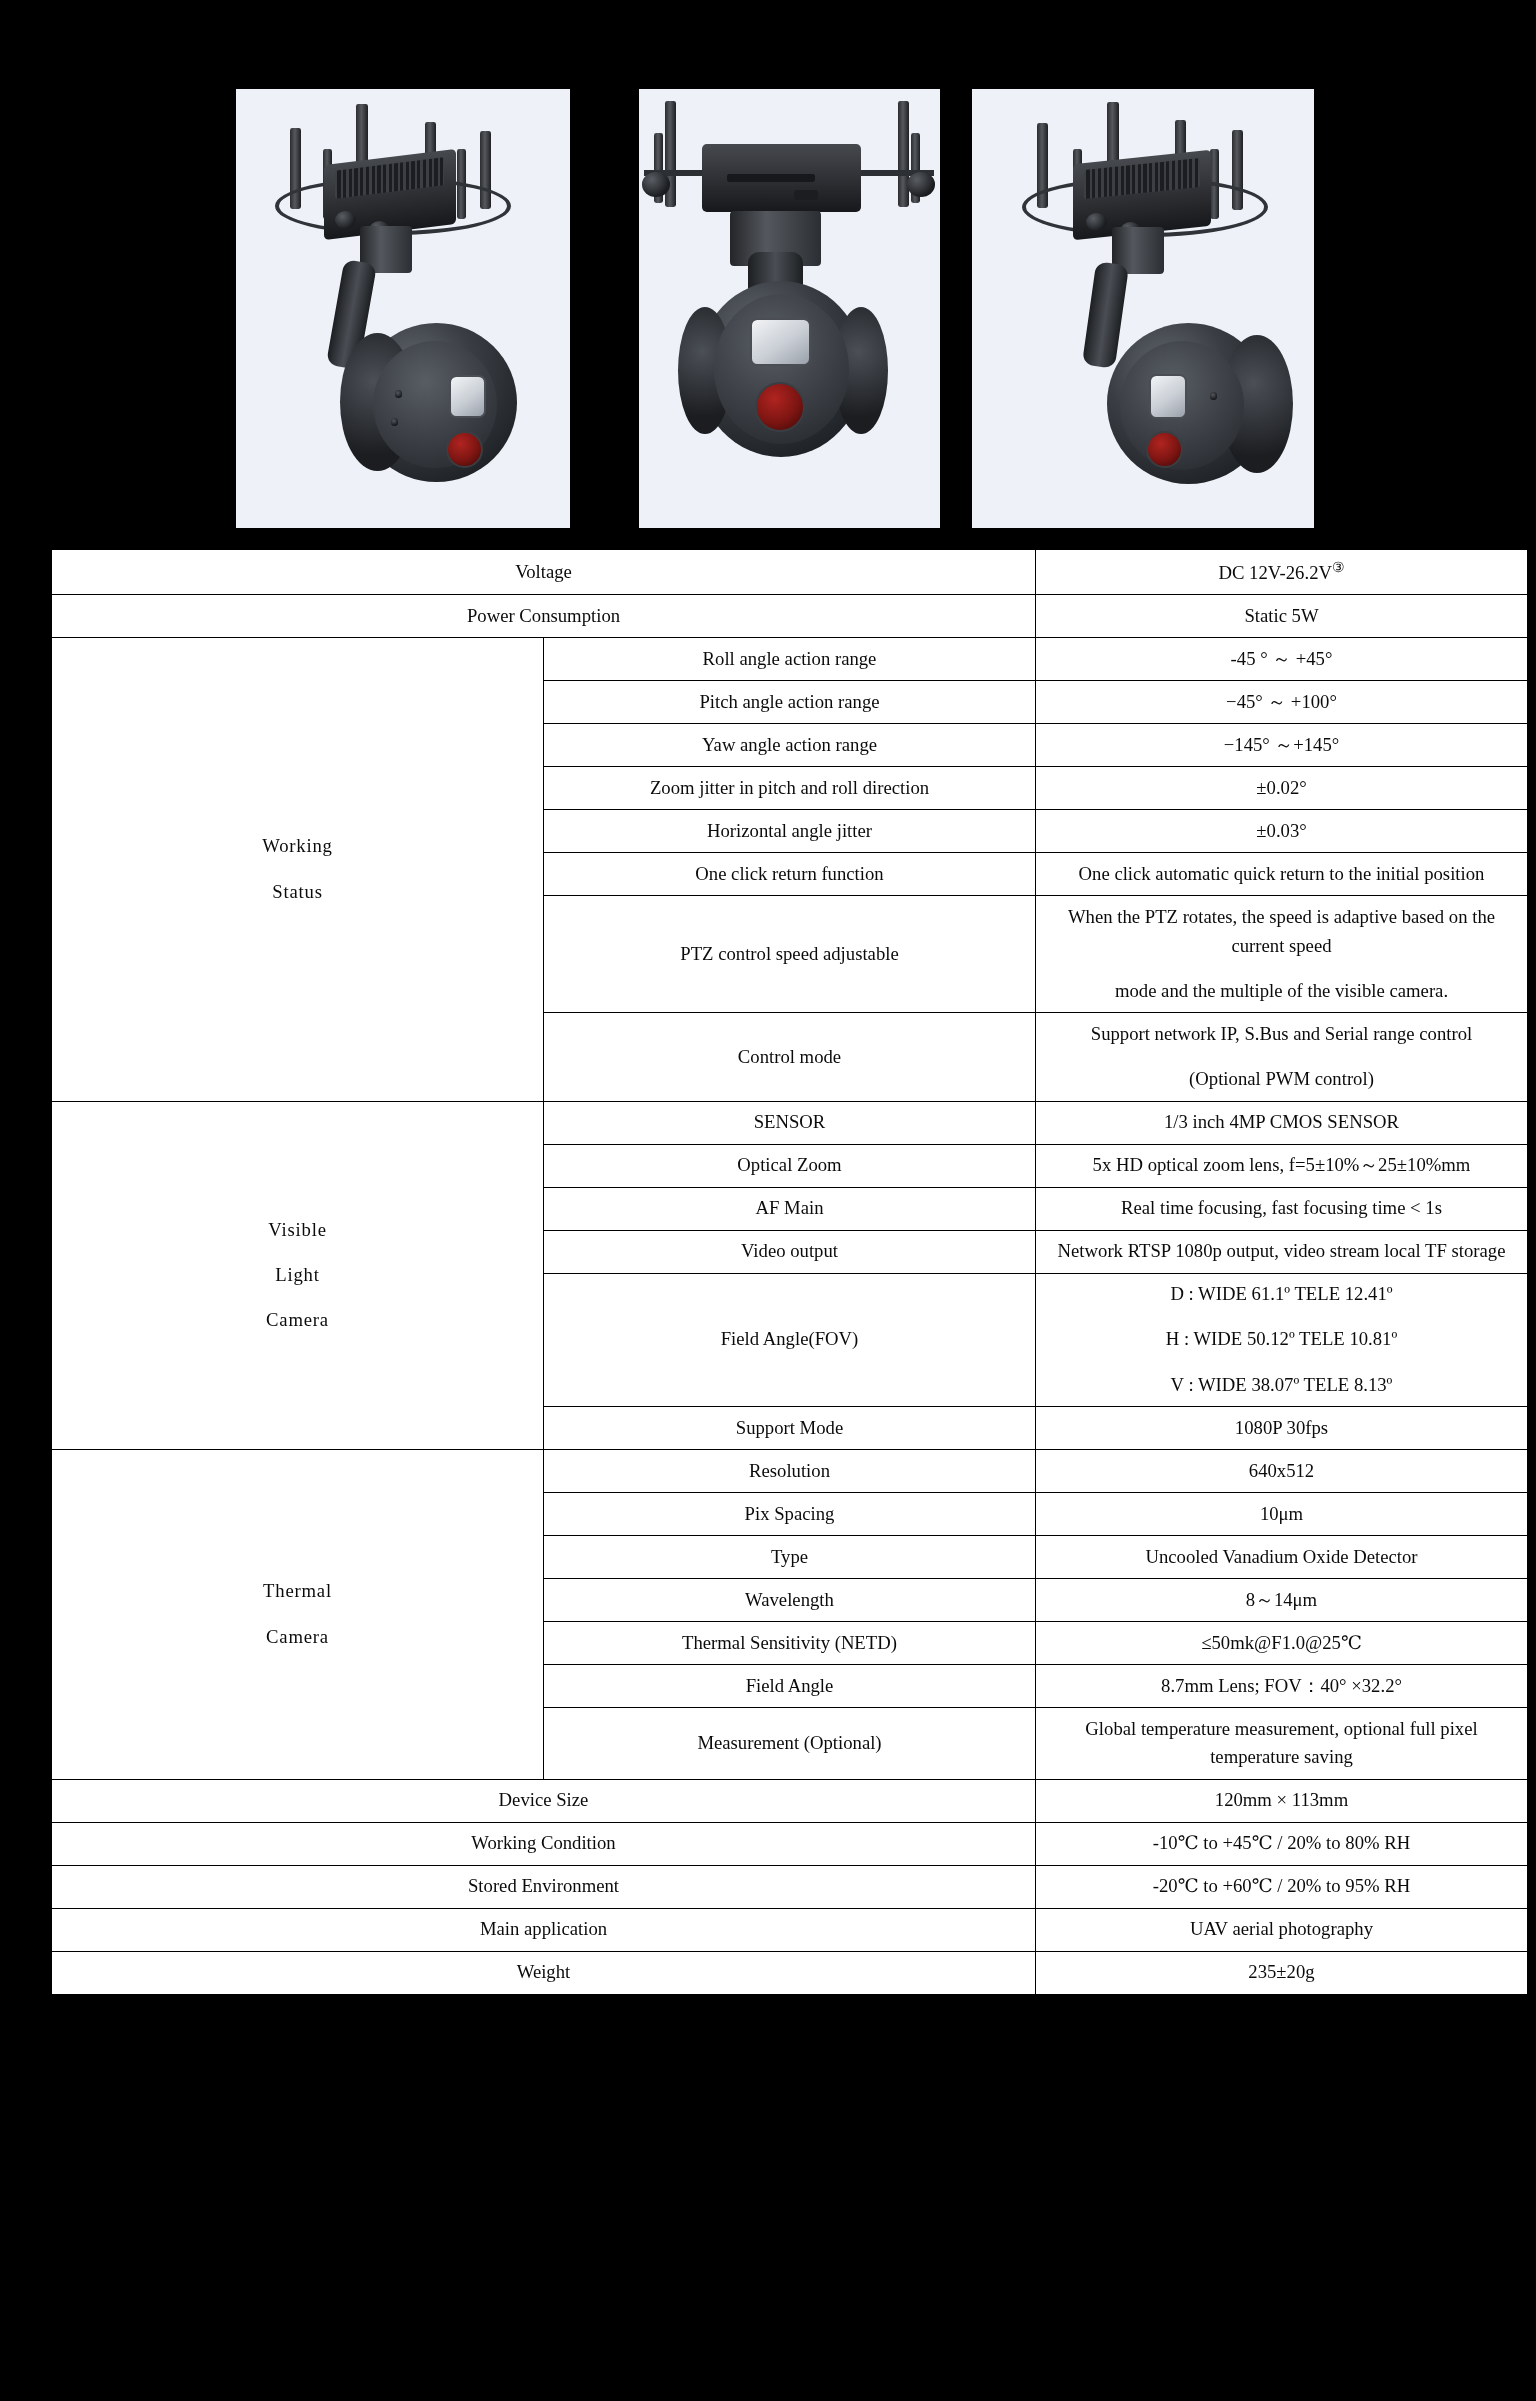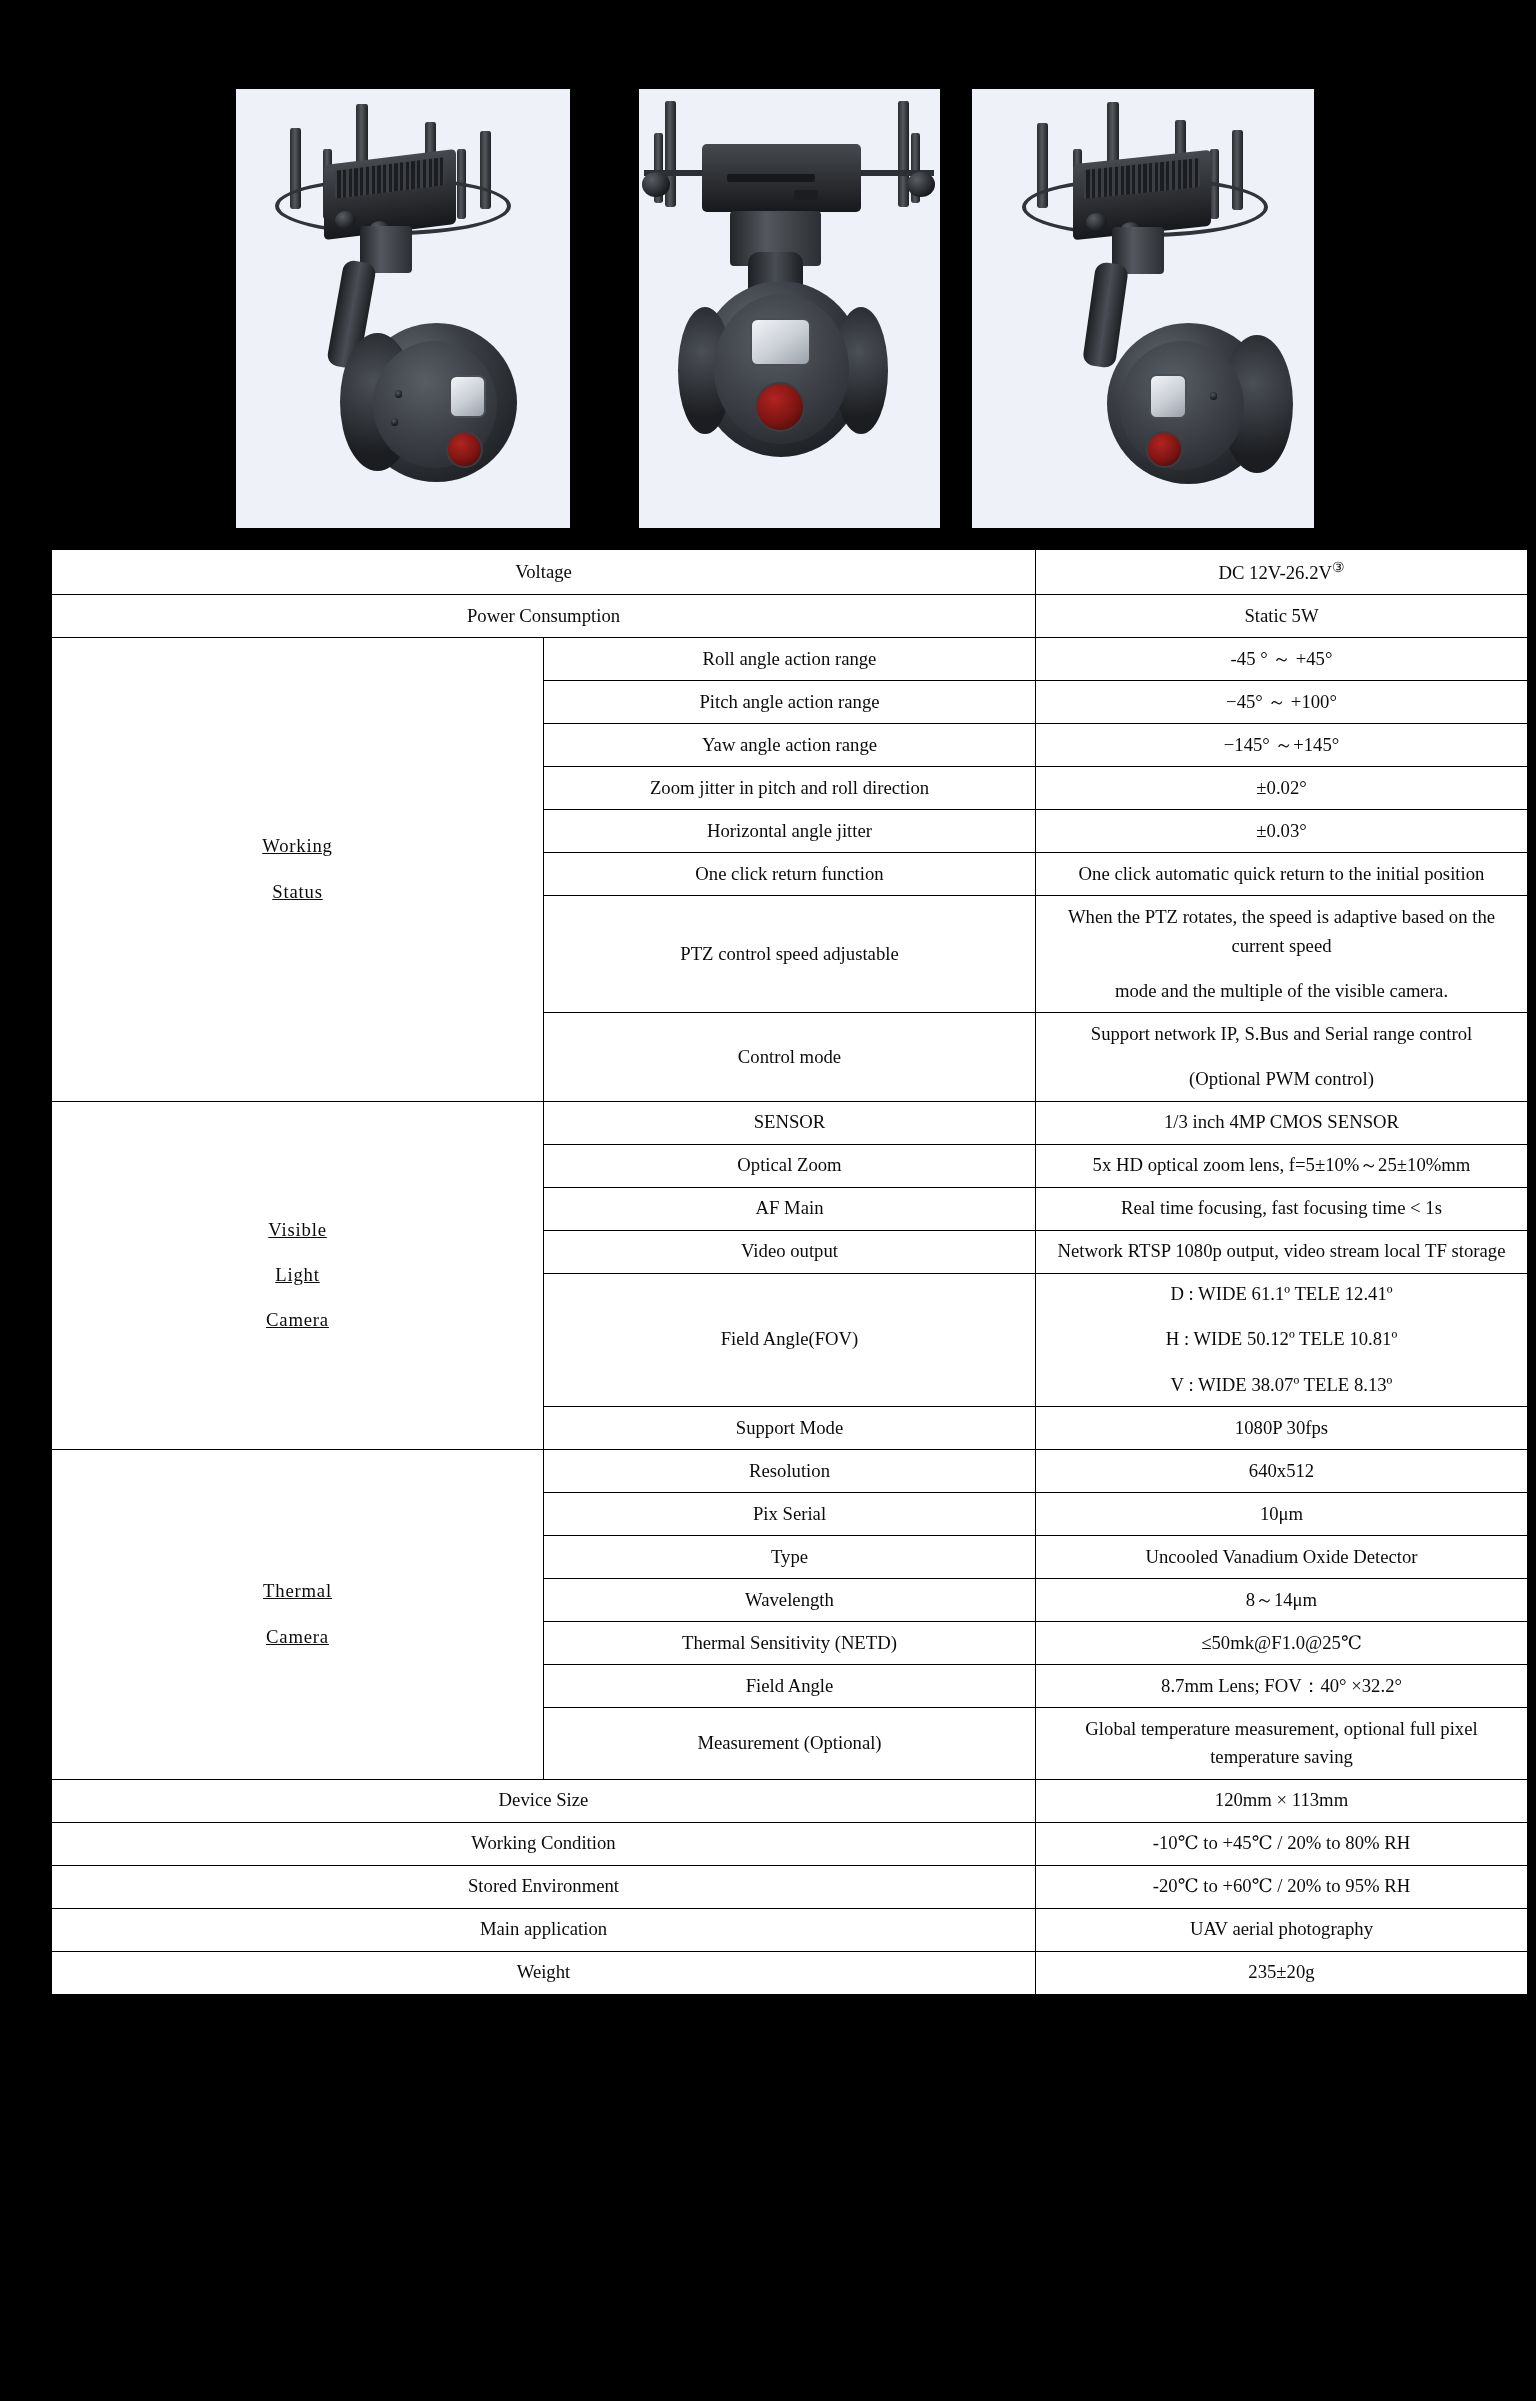--- a/index.html
+++ b/index.html
@@ -148,21 +148,20 @@
     padding: 6.5px 4.9px;
     line-height: 1.55;
     background: #ffffff;
   }
   td.cat {
     background: #c04f4f;
     font-size: 20.3px;
     letter-spacing: 0.8px;
     line-height: 1.9;
     width: 169px;
-    text-decoration: underline;
   }
   td.label-red {
     background: #c04f4f;
     font-size: 19.5px;
   }
   td.label {
     width: 488px;
     font-size: 18.7px;
     font-family: Liberation Serif, serif;
   }
@@ -350,21 +349,21 @@
 
       <tr>
         <td class="cat" rowspan="7">
           <span class="ml">Thermal</span>
           <span class="ml">Camera</span>
         </td>
         <td class="label">Resolution</td>
         <td class="value">640x512</td>
       </tr>
       <tr>
-        <td class="label">Pix Serial</td>
+        <td class="label">Pix Spacing</td>
         <td class="value">10μm</td>
       </tr>
       <tr>
         <td class="label">Type</td>
         <td class="value">Uncooled Vanadium Oxide Detector</td>
       </tr>
       <tr>
         <td class="label">Wavelength</td>
         <td class="value">8～14μm</td>
       </tr>

